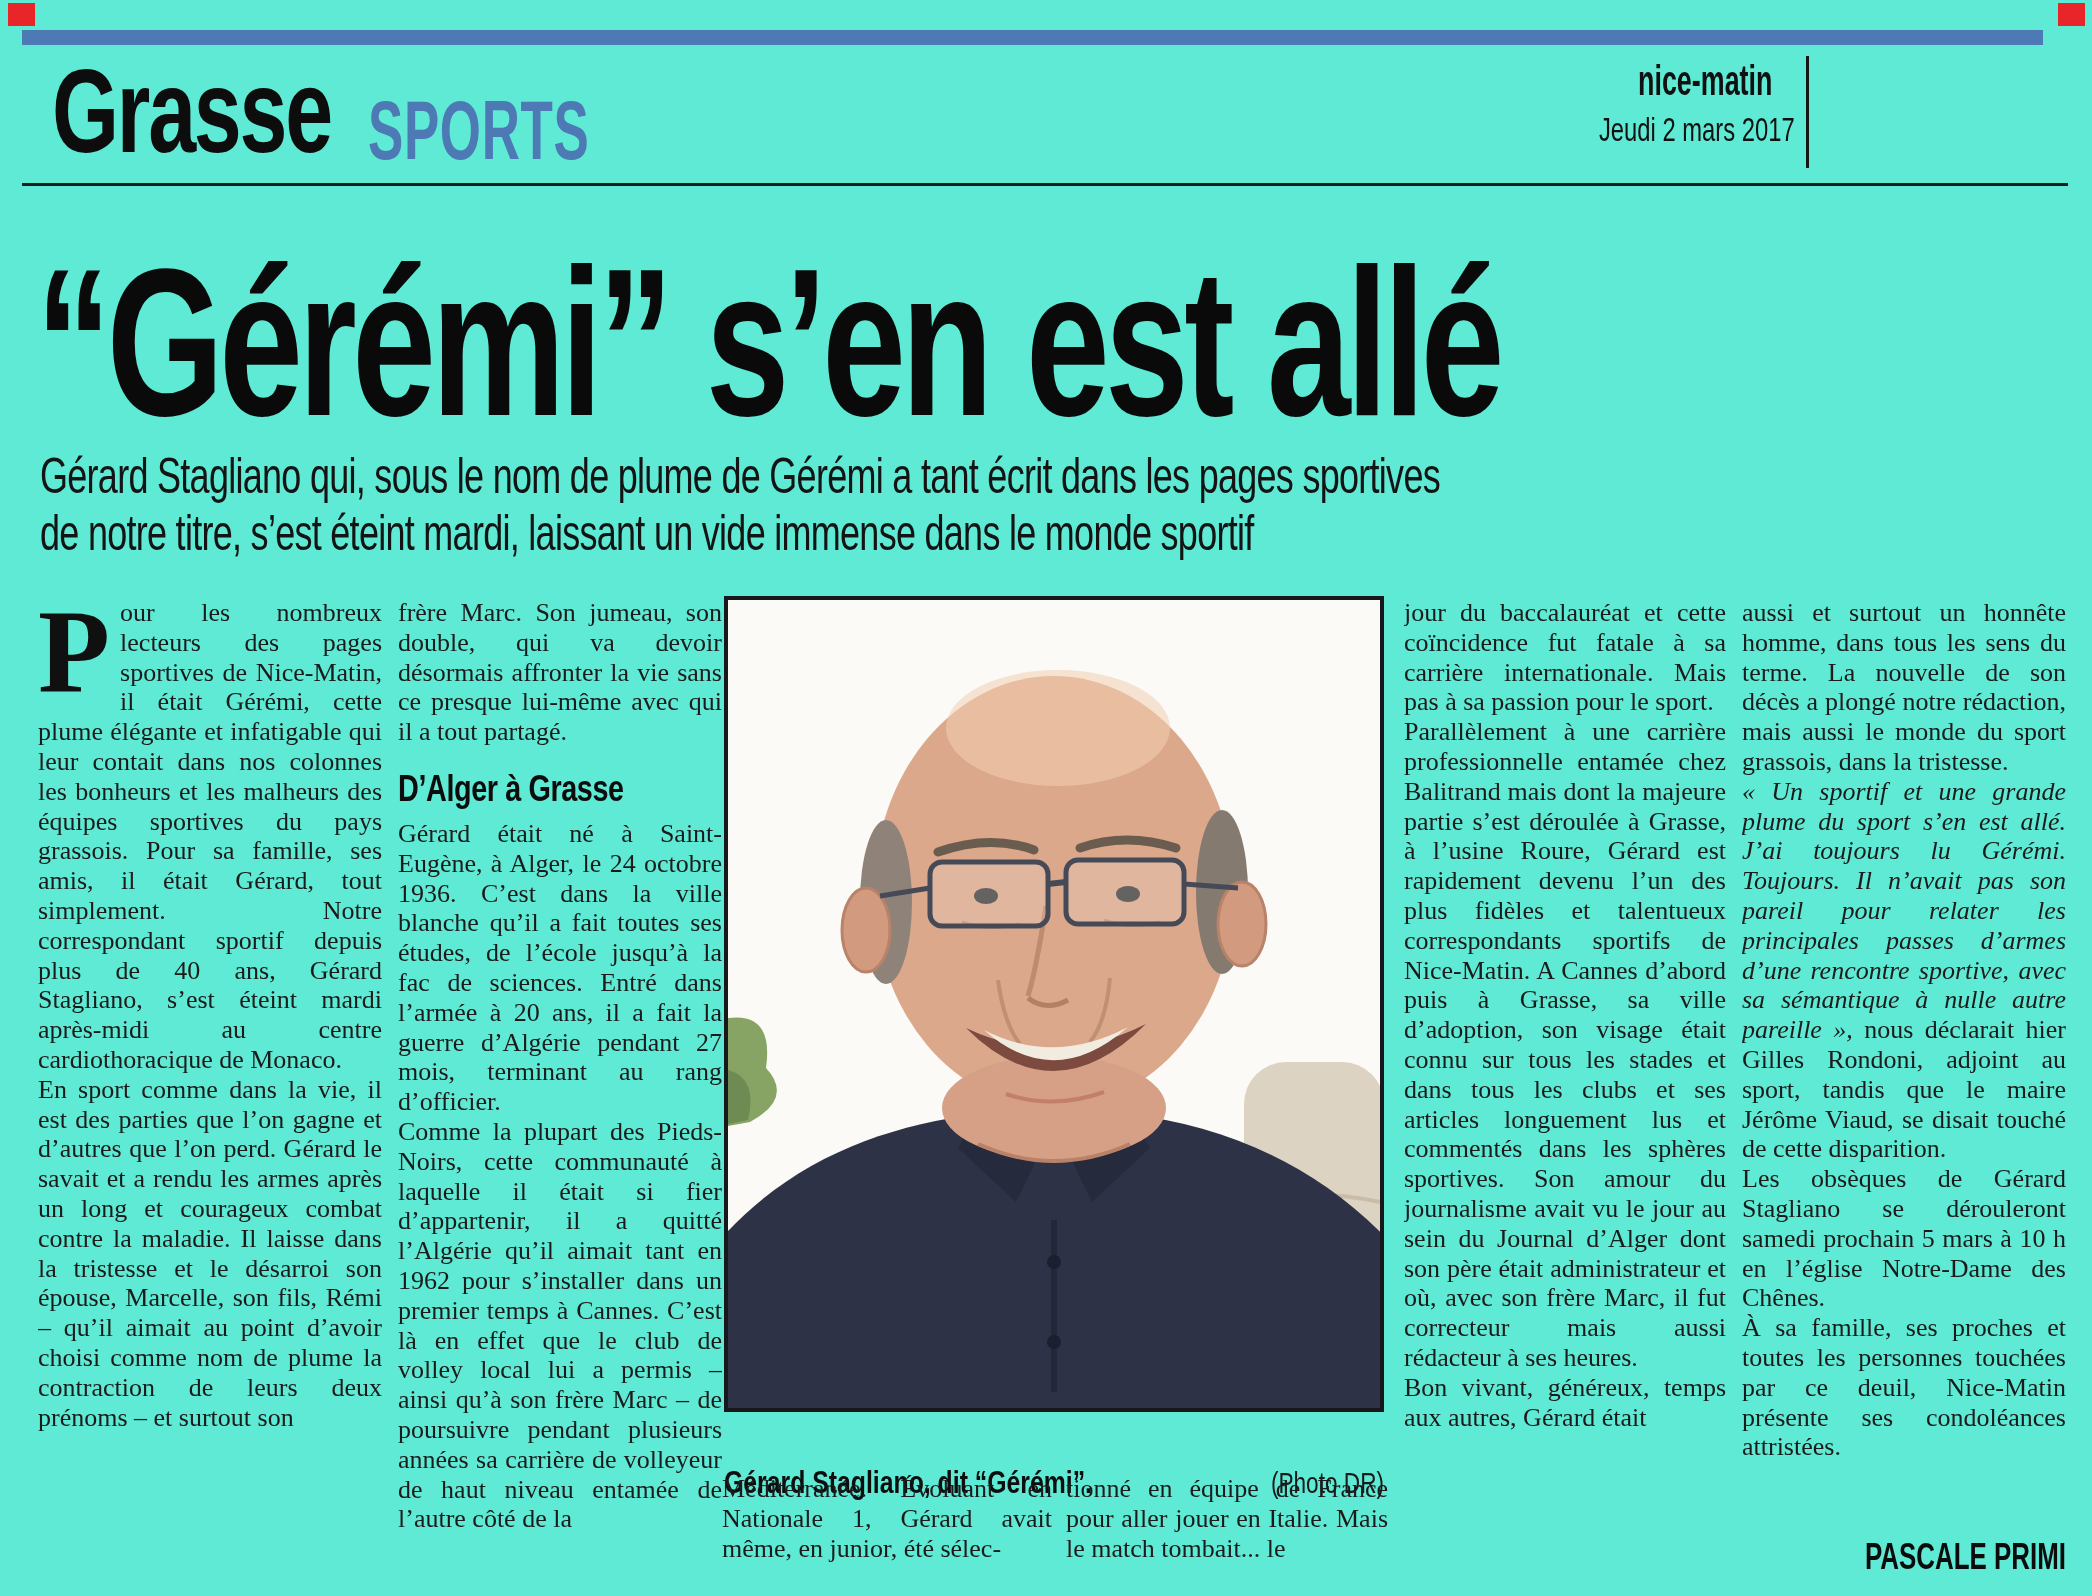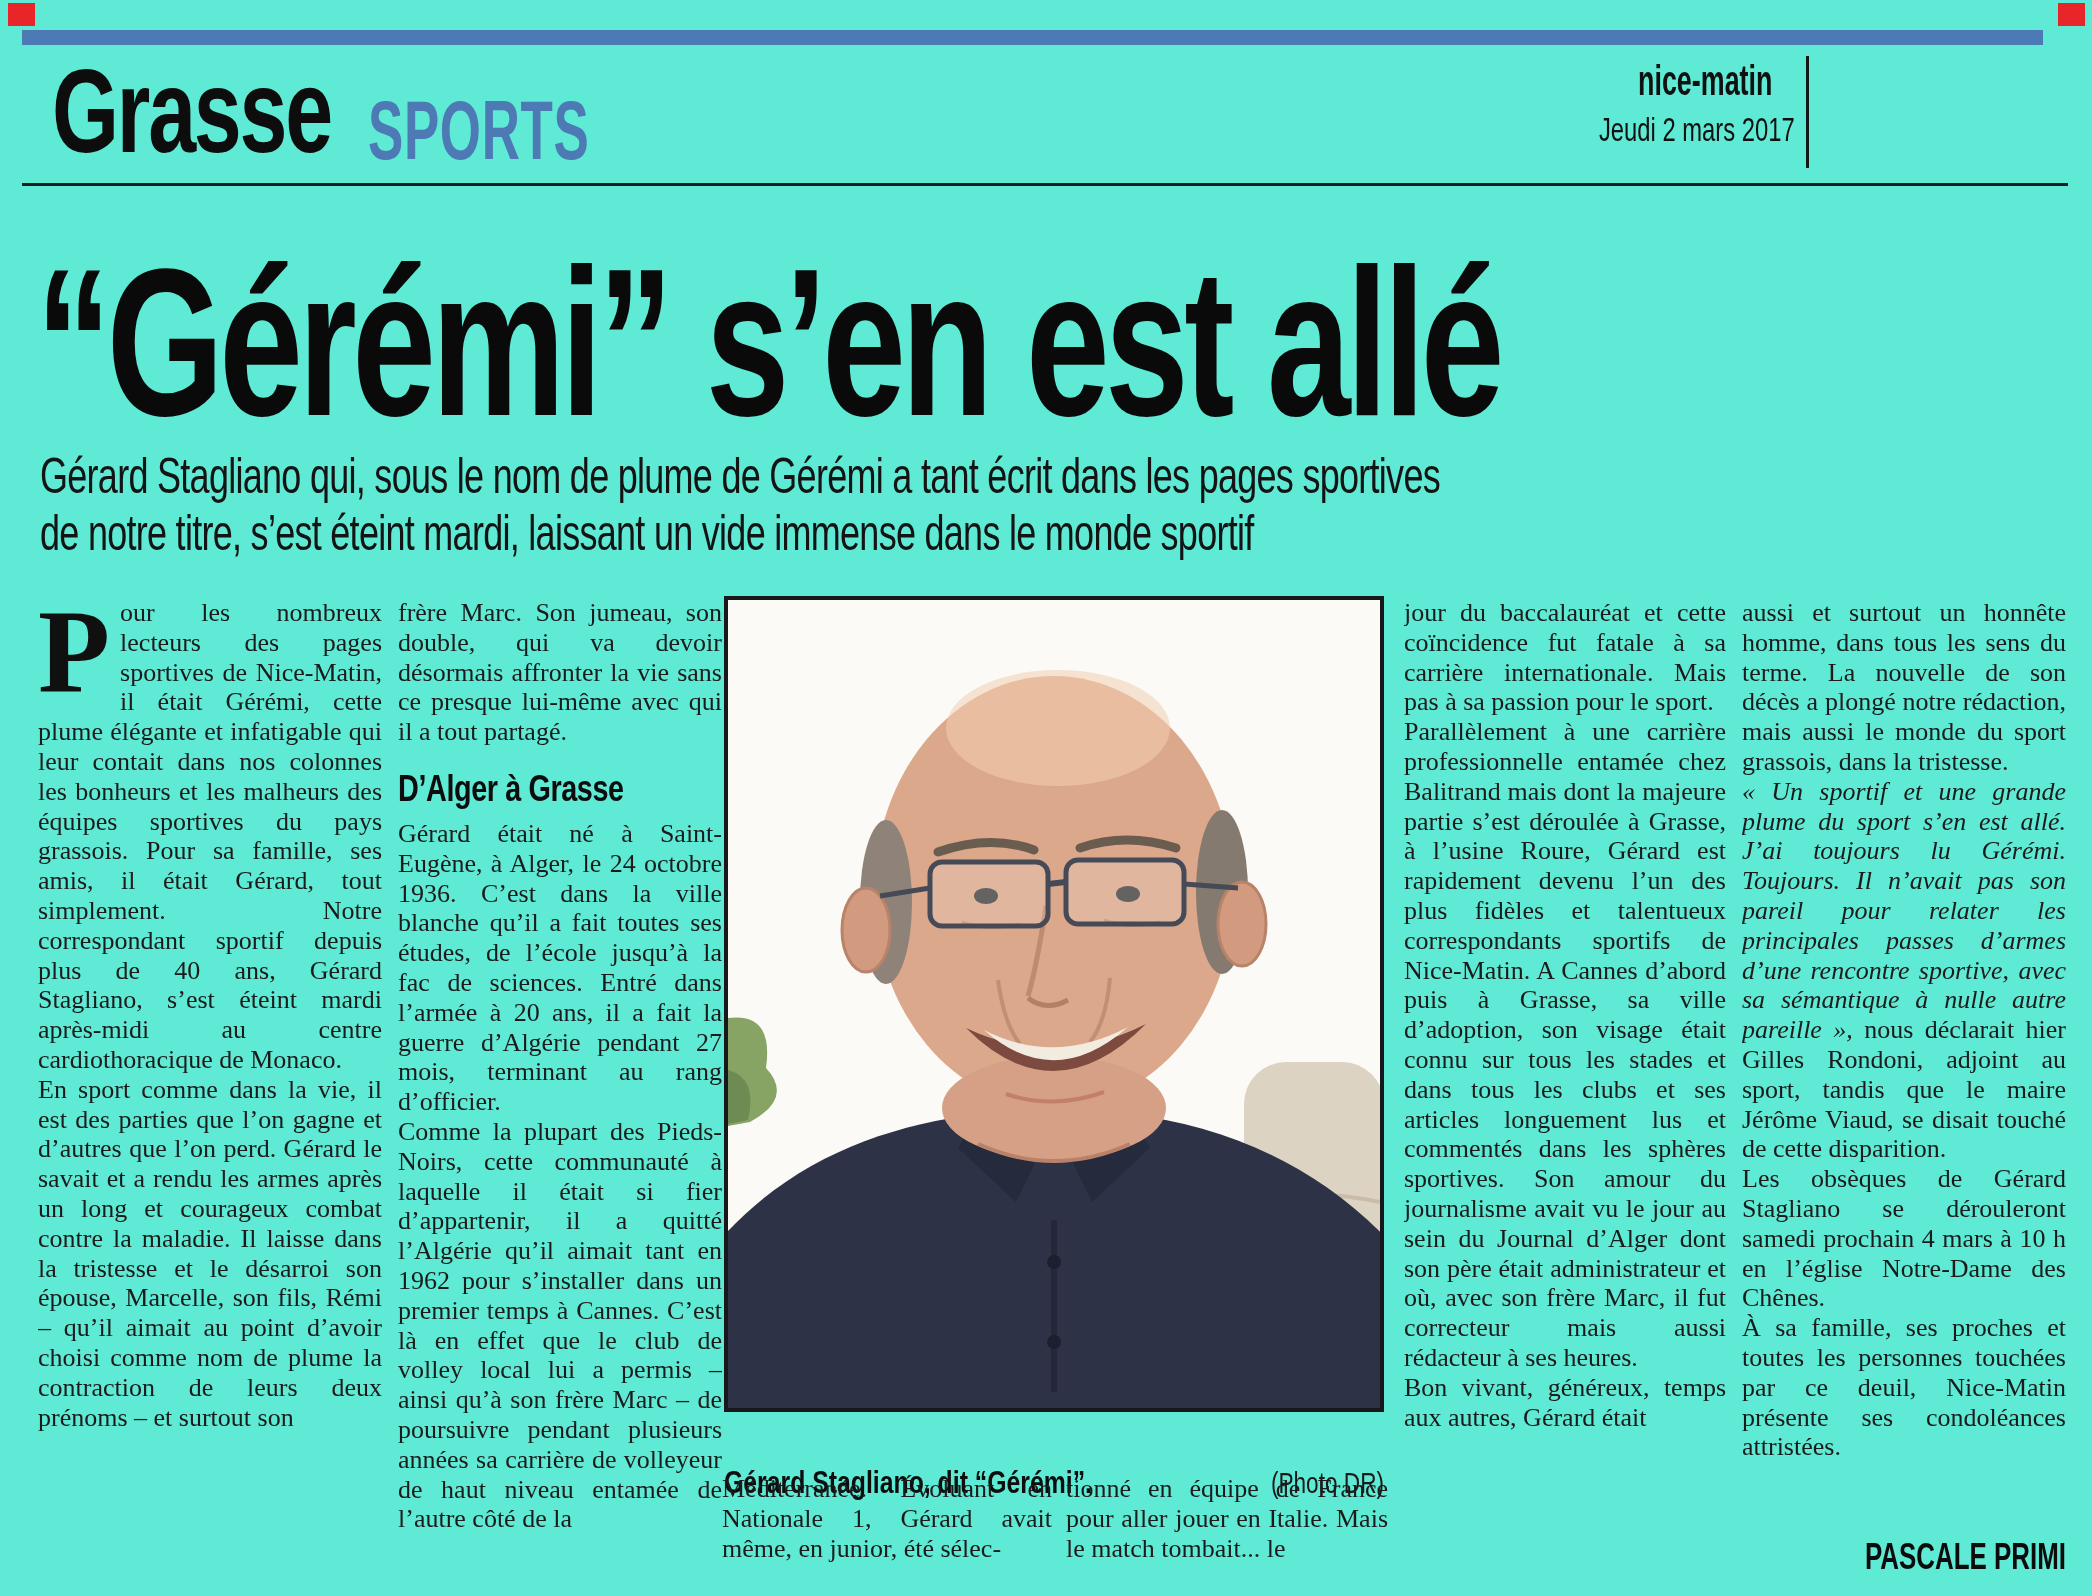--- a/index.html
+++ b/index.html
@@ -165,19 +165,19 @@
 
   <div class="col col-4">
     <p>jour du baccalauréat et cette coïncidence fut fatale à sa carrière internationale. Mais pas à sa passion pour le sport.</p>
     <p>Parallèlement à une carrière professionnelle entamée chez Balitrand mais dont la majeure partie s’est déroulée à Grasse, à l’usine Roure, Gérard est rapidement devenu l’un des plus fidèles et talentueux correspondants sportifs de Nice-Matin. A Cannes d’abord puis à Grasse, sa ville d’adoption, son visage était connu sur tous les stades et dans tous les clubs et ses articles longuement lus et commentés dans les sphères sportives. Son amour du journalisme avait vu le jour au sein du Journal d’Alger dont son père était administrateur et où, avec son frère Marc, il fut correcteur mais aussi rédacteur à ses heures.</p>
     <p>Bon vivant, généreux, temps aux autres, Gérard était</p>
   </div>
 
   <div class="col col-5">
     <p>aussi et surtout un honnête homme, dans tous les sens du terme. La nouvelle de son décès a plongé notre rédaction, mais aussi le monde du sport grassois, dans la tristesse.</p>
     <p><span class="it">« Un sportif et une grande plume du sport s’en est allé. J’ai toujours lu Gérémi. Toujours. Il n’avait pas son pareil pour relater les principales passes d’armes d’une rencontre sportive, avec sa sémantique à nulle autre pareille »,</span><span> nous déclarait hier Gilles Rondoni, adjoint au sport, tandis que le maire Jérôme Viaud, se disait touché de cette disparition.</span></p>
-    <p>Les obsèques de Gérard Stagliano se dérouleront samedi prochain 4 mars à 10 h en l’église Notre-Dame des Chênes.</p>
+    <p>Les obsèques de Gérard Stagliano se dérouleront samedi prochain 5 mars à 10 h en l’église Notre-Dame des Chênes.</p>
     <p>À sa famille, ses proches et toutes les personnes touchées par ce deuil, Nice-Matin présente ses condoléances attristées.</p>
   </div>
 
   <div class="abs byline">PASCALE PRIMI</div>
 
 </div>
 
 </body></html>

